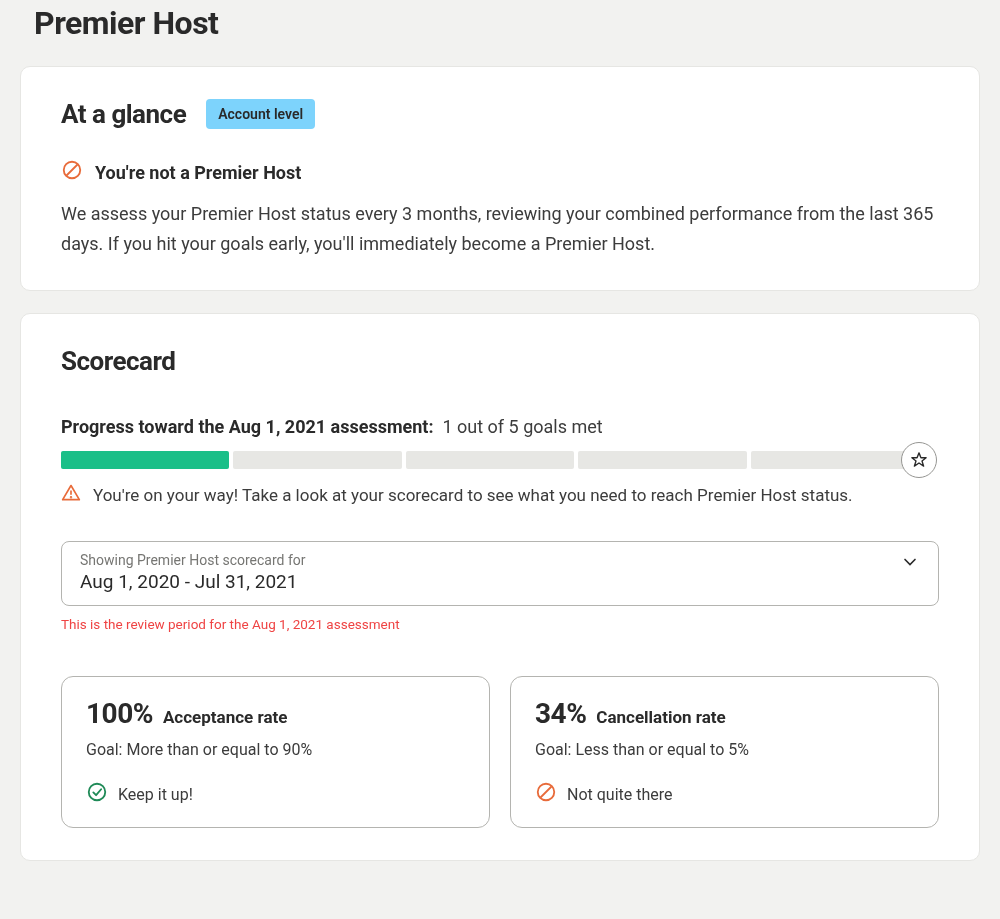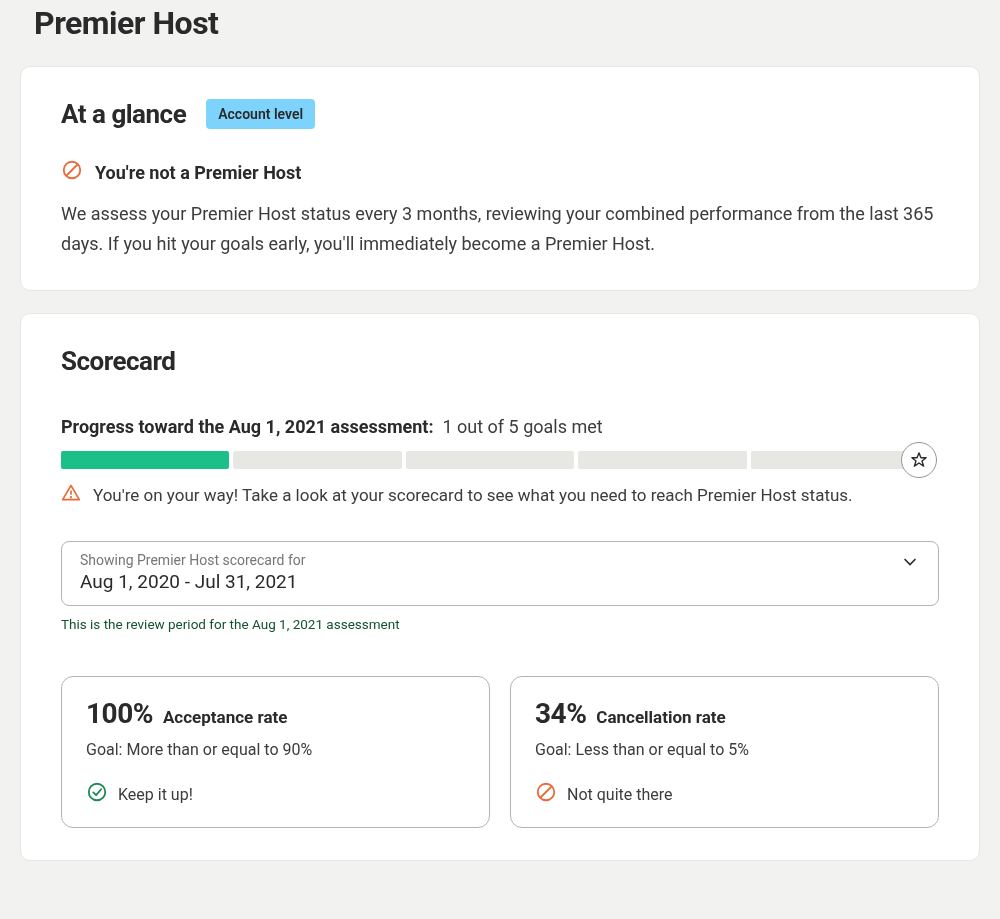--- a/index.html
+++ b/index.html
@@ -119,21 +119,21 @@
     font-size: 14px;
     color: #767673;
     margin-bottom: 2px;
   }
   .select-value {
     font-size: 19px;
     color: #2a2a2a;
   }
   .helper-text {
     font-size: 13.5px;
-    color: #14532d;
+    color: #ef4444;
     margin-top: 10px;
   }
   .metrics-row {
     display: flex;
     gap: 20px;
     margin-top: 44px;
   }
   .metric-card {
     flex: 1;
     border: 1px solid #b4b4b0;

